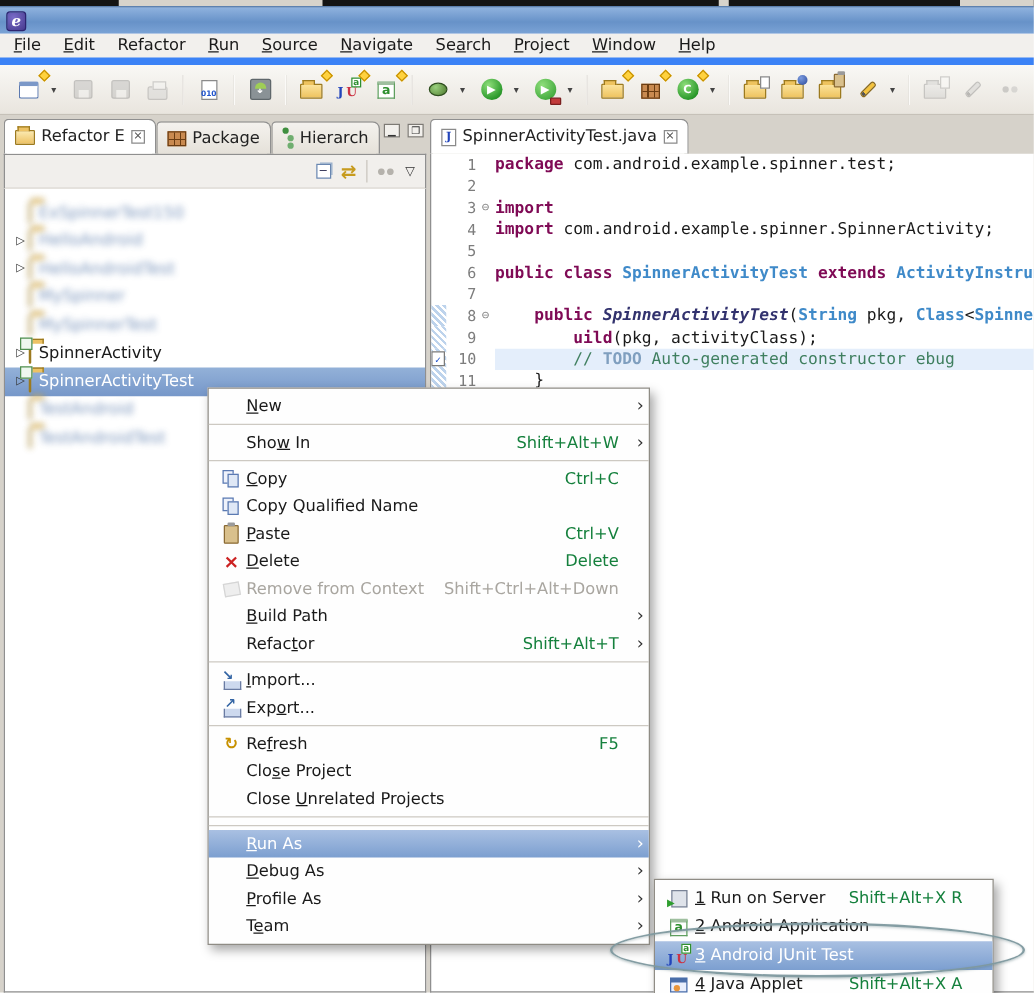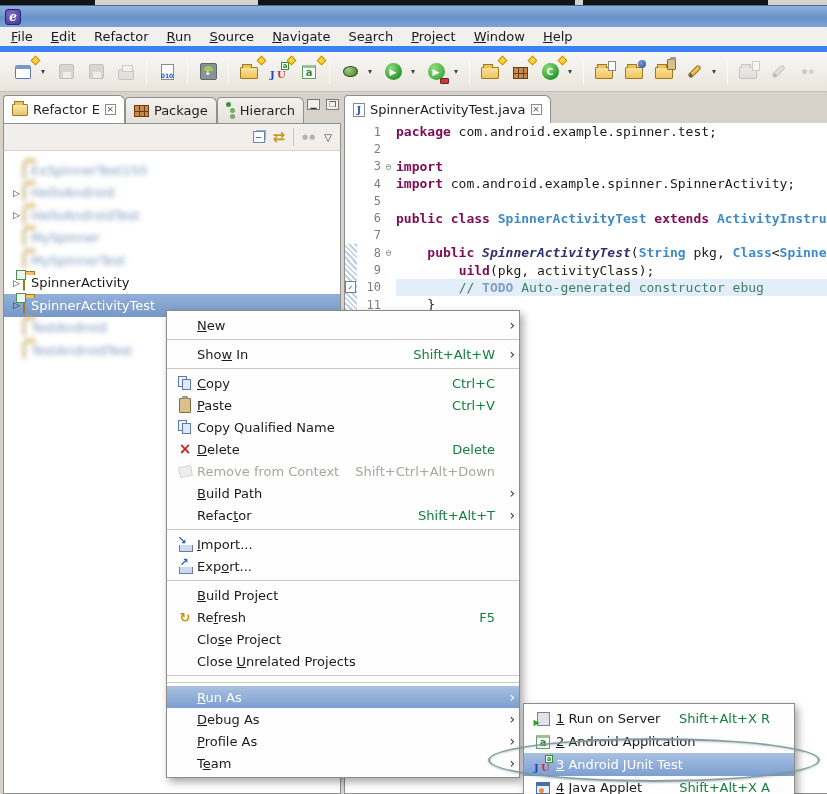--- a/index.html
+++ b/index.html
@@ -410,39 +410,39 @@
           <i></i>
           <i></i>
         </span>
       </span>
       <span class="mi-label"><u>C</u>opy</span>
       <span class="mi-shortcut">Ctrl+C</span>
       <span class="mi-arrow"></span>
     </div>
     <div class="menu-row">
       <span class="mi-icon">
-        <span class="ic clip16"></span>
-      </span>
-      <span class="mi-label"><u>P</u>aste</span>
-      <span class="mi-shortcut">Ctrl+V</span>
-      <span class="mi-arrow"></span>
-    </div>
-    <div class="menu-row">
-      <span class="mi-icon">
         <span class="mcopy">
           <i></i>
           <i></i>
         </span>
       </span>
       <span class="mi-label">Copy Qualified Name</span>
       <span class="mi-shortcut"></span>
       <span class="mi-arrow"></span>
     </div>
     <div class="menu-row">
       <span class="mi-icon">
+        <span class="ic clip16"></span>
+      </span>
+      <span class="mi-label"><u>P</u>aste</span>
+      <span class="mi-shortcut">Ctrl+V</span>
+      <span class="mi-arrow"></span>
+    </div>
+    <div class="menu-row">
+      <span class="mi-icon">
         <span class="del16">×</span>
       </span>
       <span class="mi-label"><u>D</u>elete</span>
       <span class="mi-shortcut">Delete</span>
       <span class="mi-arrow"></span>
     </div>
     <div class="menu-row disabled">
       <span class="mi-icon">
         <span class="ic rmctx"></span>
       </span>
@@ -476,26 +476,20 @@
     <div class="menu-row">
       <span class="mi-icon">
         <span class="ic exp-ic"></span>
       </span>
       <span class="mi-label">Exp<u>o</u>rt...</span>
       <span class="mi-shortcut"></span>
       <span class="mi-arrow"></span>
     </div>
     <div class="menu-sep">
       <i></i>
-    </div>
-    <div class="menu-row">
-      <span class="mi-icon"></span>
-      <span class="mi-label"><u>B</u>uild Project</span>
-      <span class="mi-shortcut"></span>
-      <span class="mi-arrow"></span>
     </div>
     <div class="menu-row">
       <span class="mi-icon">
         <span class="refr16">↻</span>
       </span>
       <span class="mi-label">Re<u>f</u>resh</span>
       <span class="mi-shortcut">F5</span>
       <span class="mi-arrow"></span>
     </div>
     <div class="menu-row">

